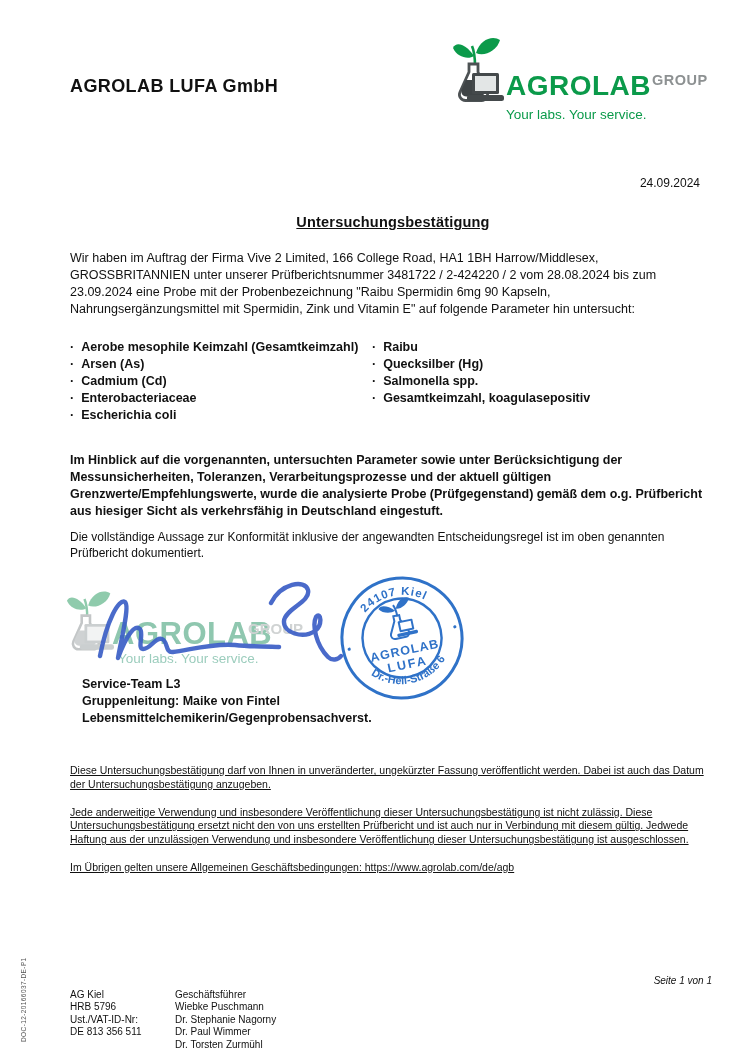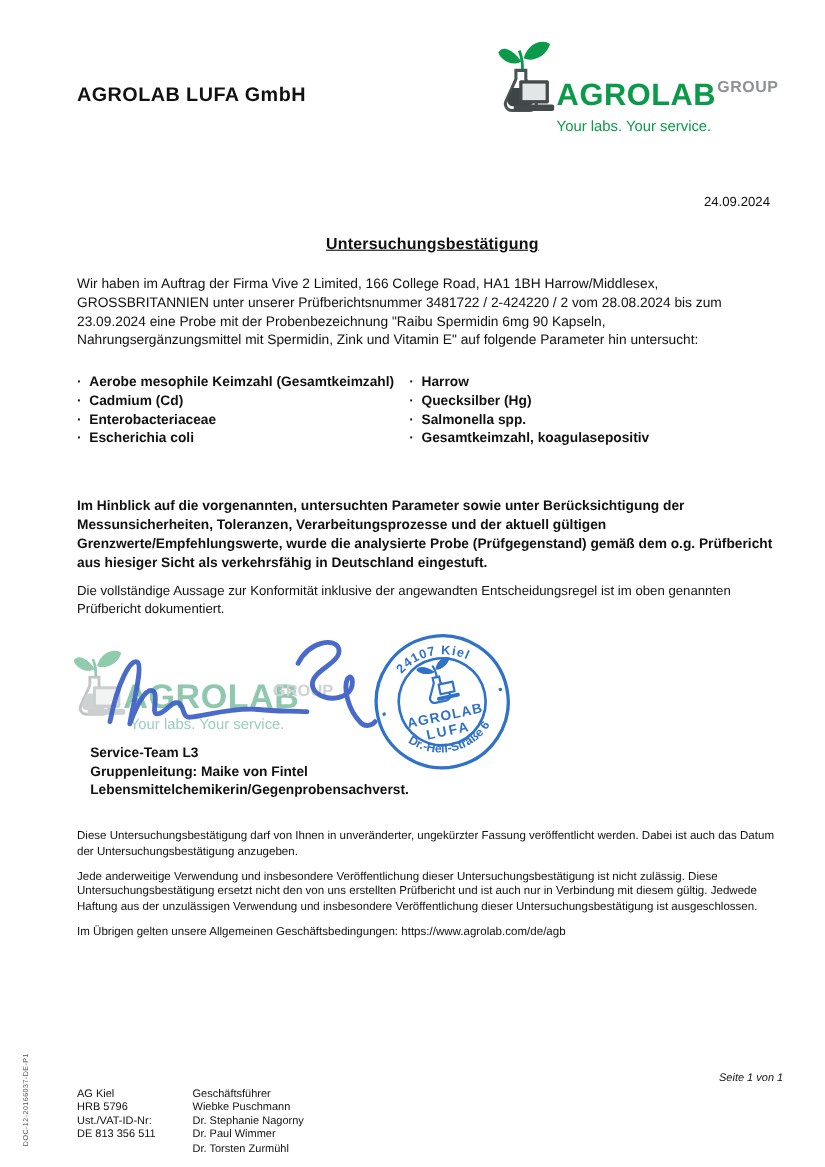--- a/index.html
+++ b/index.html
@@ -30,21 +30,21 @@
   
   .wm-icon{left:66px;top:588px;opacity:.85;}
   .wm-brand{left:112px;top:616px;font-size:31px;font-weight:bold;color:#8fc7af;letter-spacing:.5px;}
   .wm-suffix{left:248px;top:620px;font-size:15px;font-weight:bold;color:#d0d3d3;}
   .wm-tagline{left:118px;top:651px;font-size:13.5px;color:#9ccdbd;}
   .sig-svg{left:85px;top:576px;}
   .stamp-svg{left:338px;top:574px;}
   .signoff{left:82px;top:676px;font-size:12.5px;font-weight:bold;line-height:17px;}
   
   .legal{left:70px;top:750px;width:640px;font-size:10.5px;line-height:13.8px;}
-  .legal p{margin:4px 0 9px 0;}
+  .legal p{margin:14px 0 9px 0;text-decoration:underline;}
   
   .footer-left{left:70px;top:989px;font-size:10px;line-height:12.4px;}
   .footer-mid{left:175px;top:989px;font-size:10px;line-height:12.4px;}
   .page-num{left:500px;top:975px;width:212px;text-align:right;font-size:10px;font-style:italic;}
   .doc-code{left:20px;top:1042px;font-size:6.5px;color:#555;letter-spacing:.4px;transform:rotate(-90deg);transform-origin:left top;white-space:nowrap;}
 </style>
 </head>
 <body>
 
 <div class="page">
@@ -69,26 +69,27 @@
   <div class="abs logo-suffix">GROUP</div>
   <div class="abs logo-tagline">Your labs. Your service.</div>
 
   <div class="abs date">24.09.2024</div>
   <div class="abs title">Untersuchungsbestätigung</div>
 
   <div class="abs intro">Wir haben im Auftrag der Firma Vive 2 Limited, 166 College Road, HA1 1BH Harrow/Middlesex, GROSSBRITANNIEN unter unserer Prüfberichtsnummer 3481722 / 2-424220 / 2 vom 28.08.2024 bis zum 23.09.2024 eine Probe mit der Probenbezeichnung "Raibu Spermidin 6mg 90 Kapseln, Nahrungsergänzungsmittel mit Spermidin, Zink und Vitamin E" auf folgende Parameter hin untersucht:</div>
 
   <div class="abs params-left">
     <div class="param-row">Aerobe mesophile Keimzahl (Gesamtkeimzahl)</div>
+    <div class="param-row">Arsen (As)</div>
     <div class="param-row">Cadmium (Cd)</div>
     <div class="param-row">Enterobacteriaceae</div>
     <div class="param-row">Escherichia coli</div>
   </div>
   <div class="abs params-right">
-    <div class="param-row">Harrow</div>
+    <div class="param-row">Raibu</div>
     <div class="param-row">Quecksilber (Hg)</div>
     <div class="param-row">Salmonella spp.</div>
     <div class="param-row">Gesamtkeimzahl, koagulasepositiv</div>
   </div>
 
   <div class="abs conclusion">Im Hinblick auf die vorgenannten, untersuchten Parameter sowie unter Berücksichtigung der Messunsicherheiten, Toleranzen, Verarbeitungsprozesse und der aktuell gültigen Grenzwerte/Empfehlungswerte, wurde die analysierte Probe (Prüfgegenstand) gemäß dem o.g. Prüfbericht aus hiesiger Sicht als verkehrsfähig in Deutschland eingestuft.</div>
   <div class="abs conformity">Die vollständige Aussage zur Konformität inklusive der angewandten Entscheidungsregel ist im oben genannten Prüfbericht dokumentiert.</div>
 
   <div class="abs wm-icon">
     <svg width="48" height="70" viewBox="0 0 52 72">

